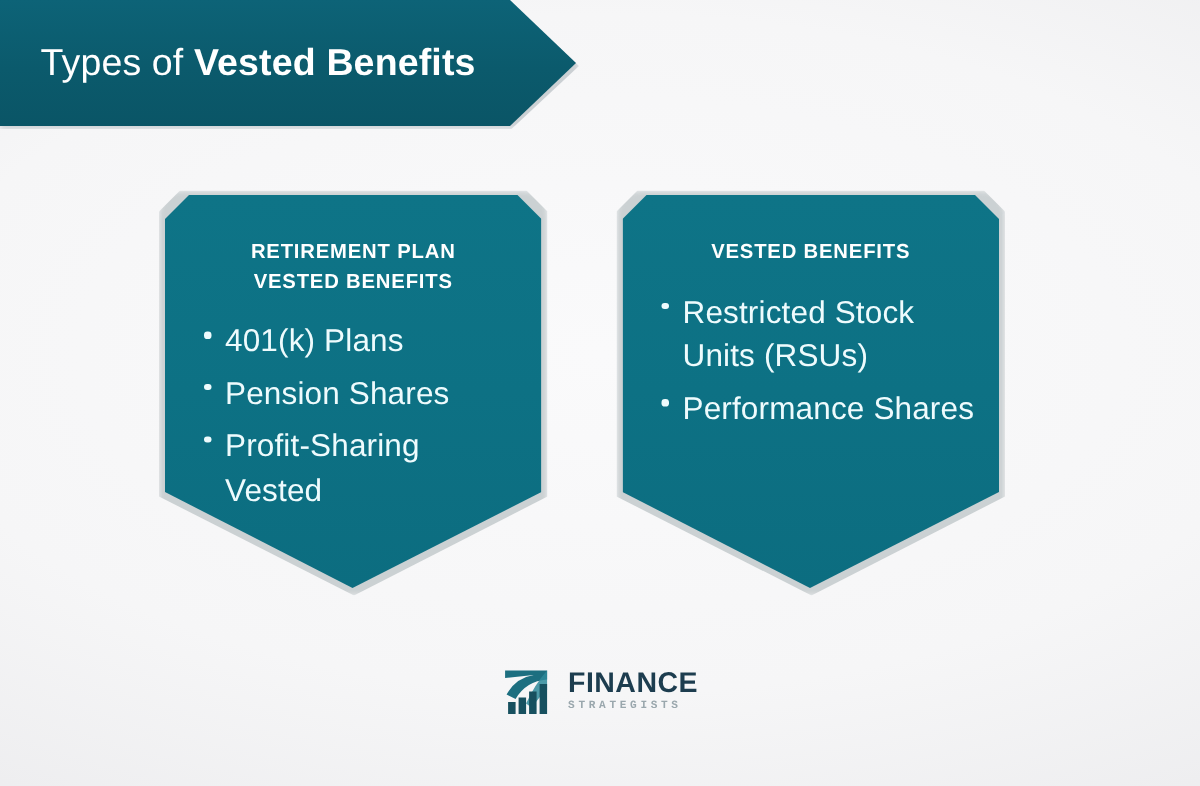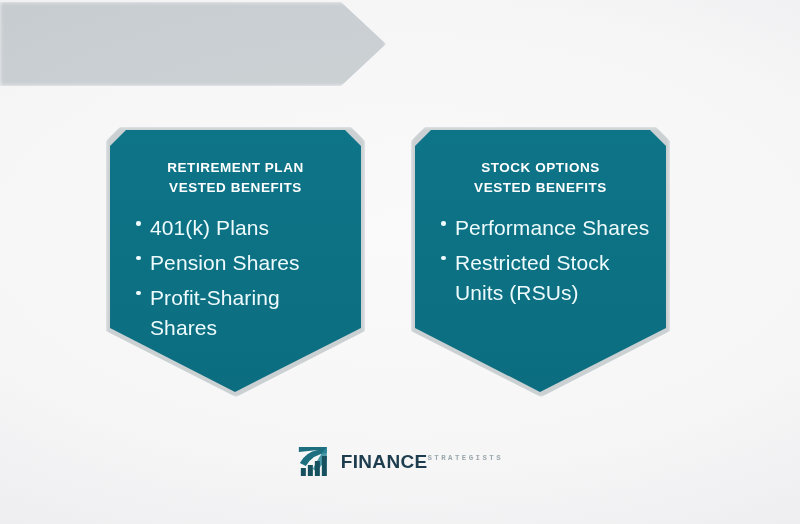--- a/index.html
+++ b/index.html
@@ -170,21 +170,21 @@
     align-items: center;
     gap: 6px;
   }
   .logo-mark {
     width: 38px;
     height: 34px;
     display: block;
   }
   .logo-text {
     display: flex;
-    flex-direction: row;
+    flex-direction: column;
     justify-content: flex-start;
     line-height: 1;
   }
   .logo-name {
     color: #1d3d4f;
     font-size: 19px;
     font-weight: 700;
     letter-spacing: 0.3px;
   }
   .logo-sub {
@@ -195,50 +195,54 @@
     margin-top: 3px;
     font-family: Liberation Mono, monospace;
   }
 </style>
 </head>
 <body>
 
 <div class="canvas">
 
   <div class="banner-shadow"></div>
+  <div class="banner">
+    <div class="banner-title">
+      <span class="light">Types of </span><span class="bold">Vested Benefits</span>
+    </div>
+  </div>
 
   <div class="cards">
 
     <div class="card-wrap left">
       <div class="card-plate"></div>
       <div class="card"></div>
       <div class="card-inner">
         <div class="card-heading">
           <span class="hl">RETIREMENT PLAN</span>
           <span class="hl">VESTED BENEFITS</span>
         </div>
         <ul class="card-list">
           <li>401(k) Plans</li>
           <li>Pension Shares</li>
-          <li>Profit-Sharing Shares</li>
+          <li>Profit-Sharing Vested</li>
         </ul>
       </div>
     </div>
 
     <div class="card-wrap right">
       <div class="card-plate"></div>
       <div class="card"></div>
       <div class="card-inner">
         <div class="card-heading">
-          <span class="hl">STOCK OPTIONS</span>
           <span class="hl">VESTED BENEFITS</span>
         </div>
         <ul class="card-list">
+          <li>Restricted Stock Units (RSUs)</li>
           <li>Performance Shares</li>
-          <li>Restricted Stock Units (RSUs)</li>
         </ul>
       </div>
     </div>
 
   </div>
 
   <div class="logo">
     <span>
       <svg class="logo-mark" viewBox="0 0 38 34" xmlns="http://www.w3.org/2000/svg">
 

